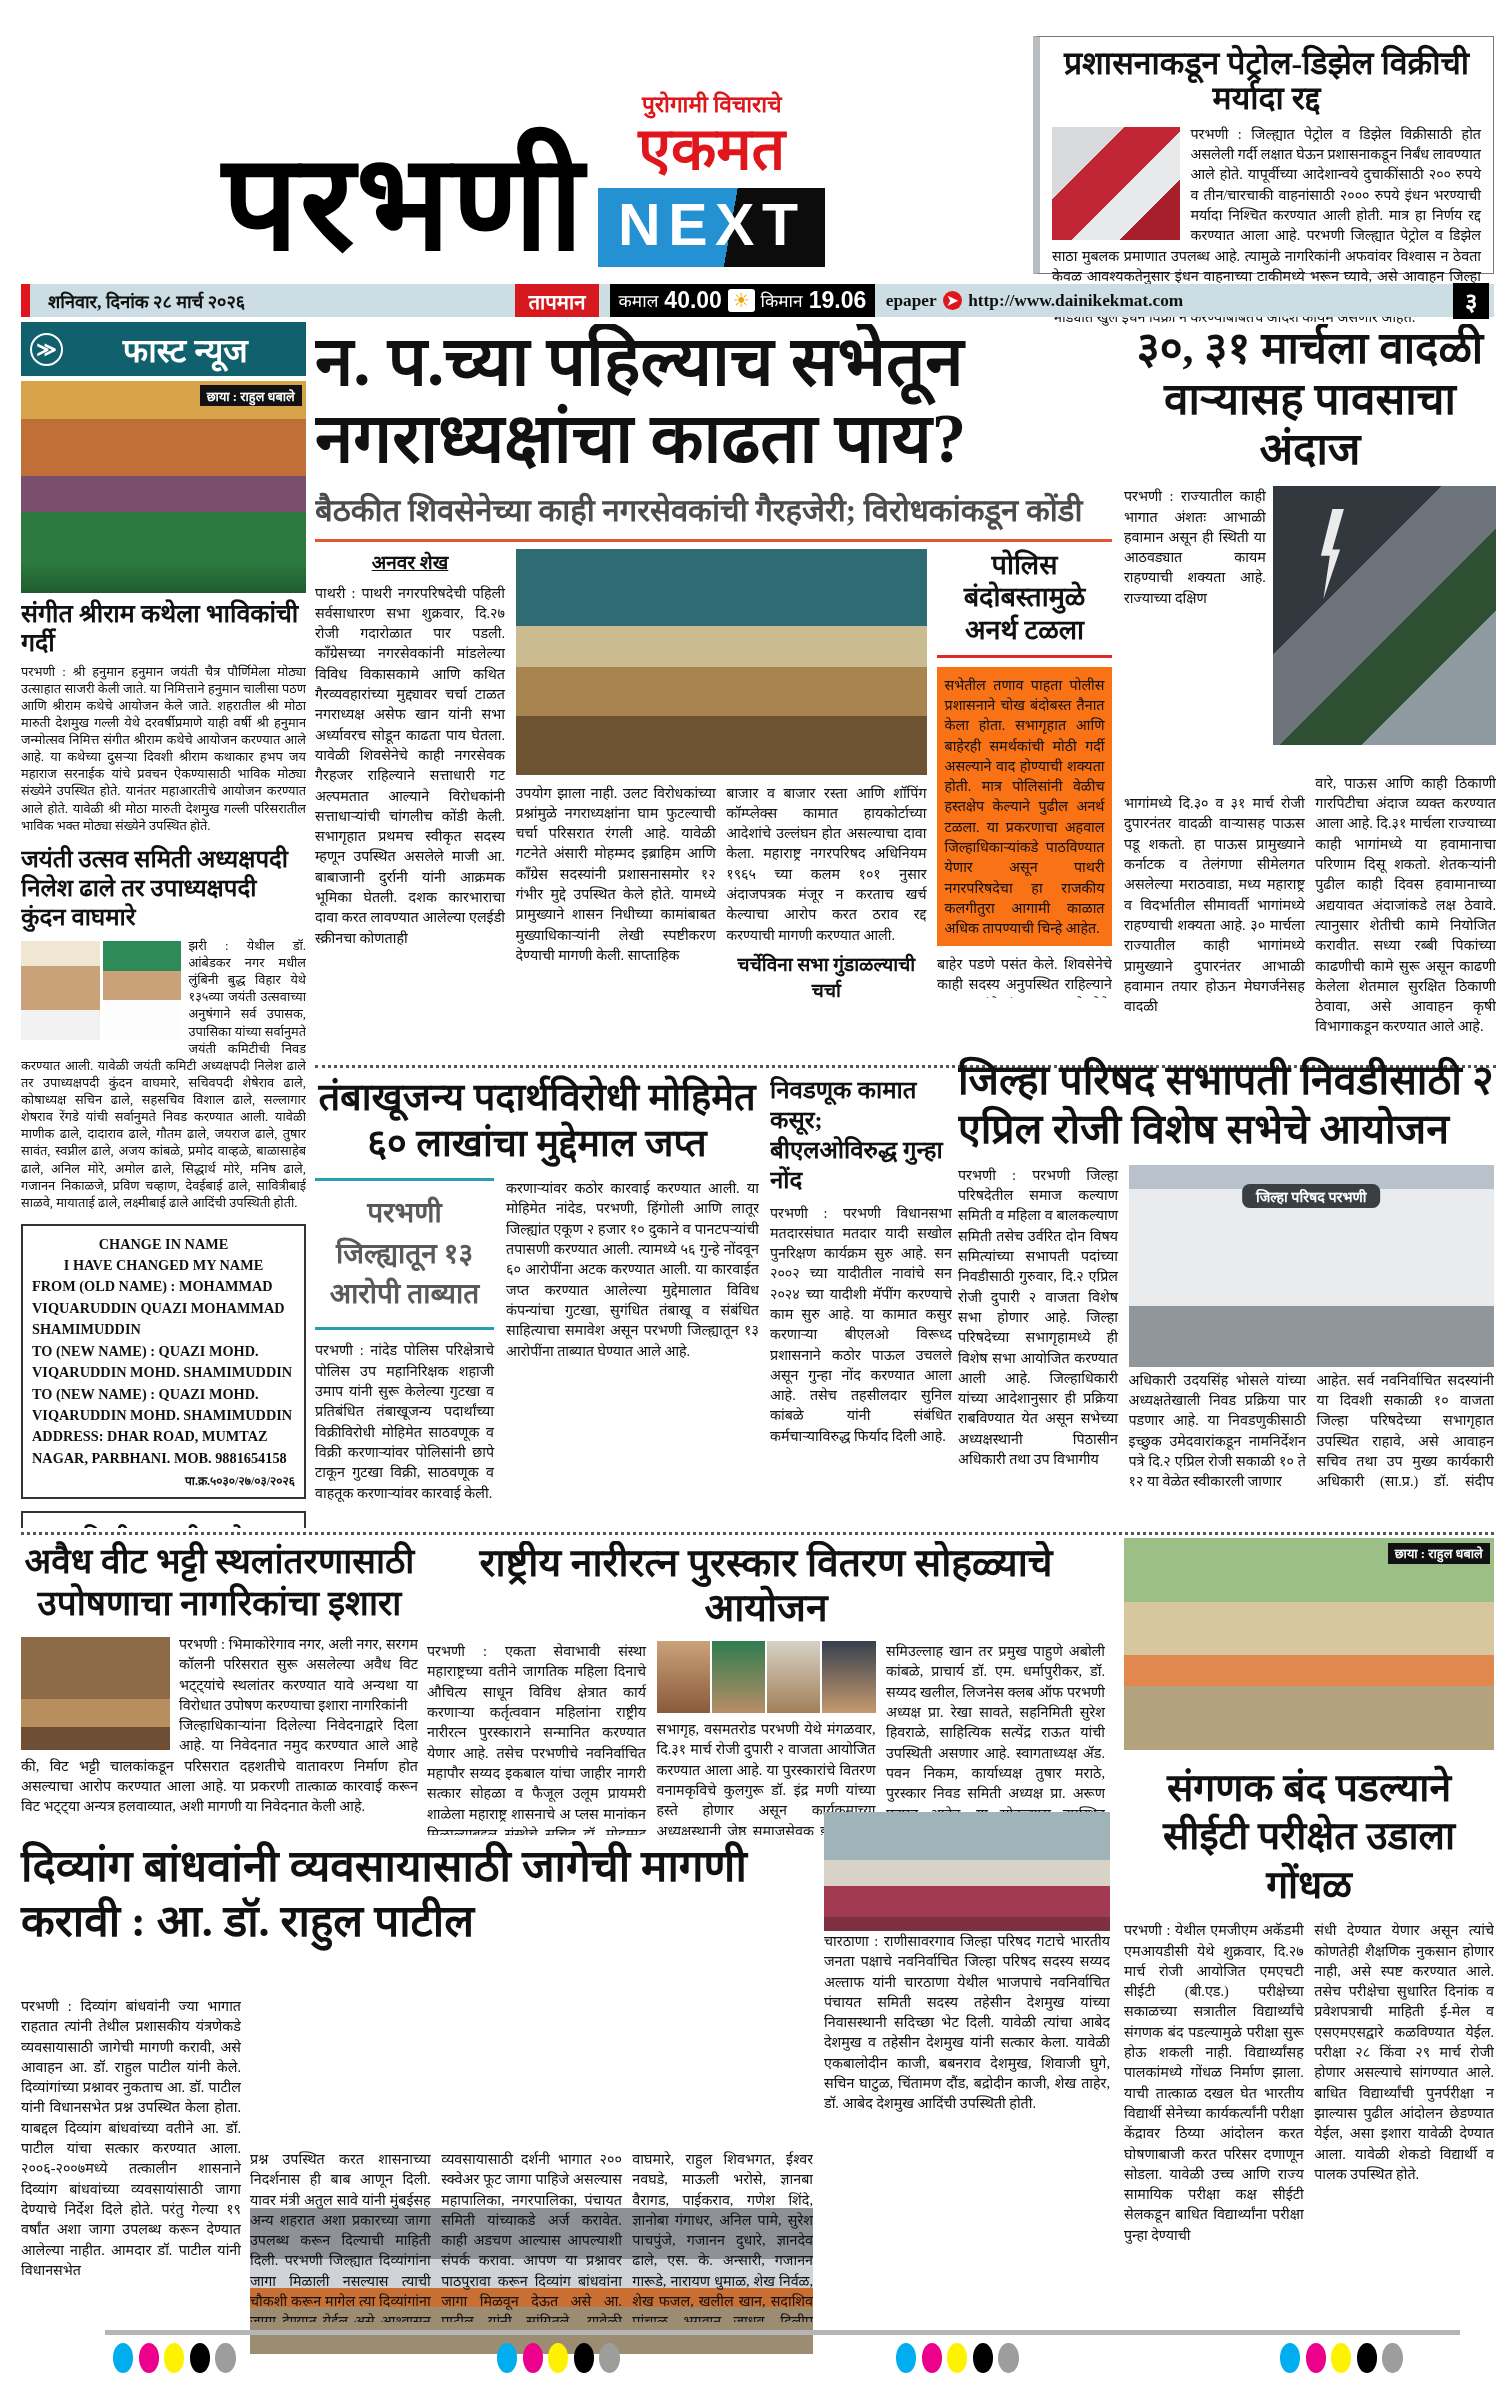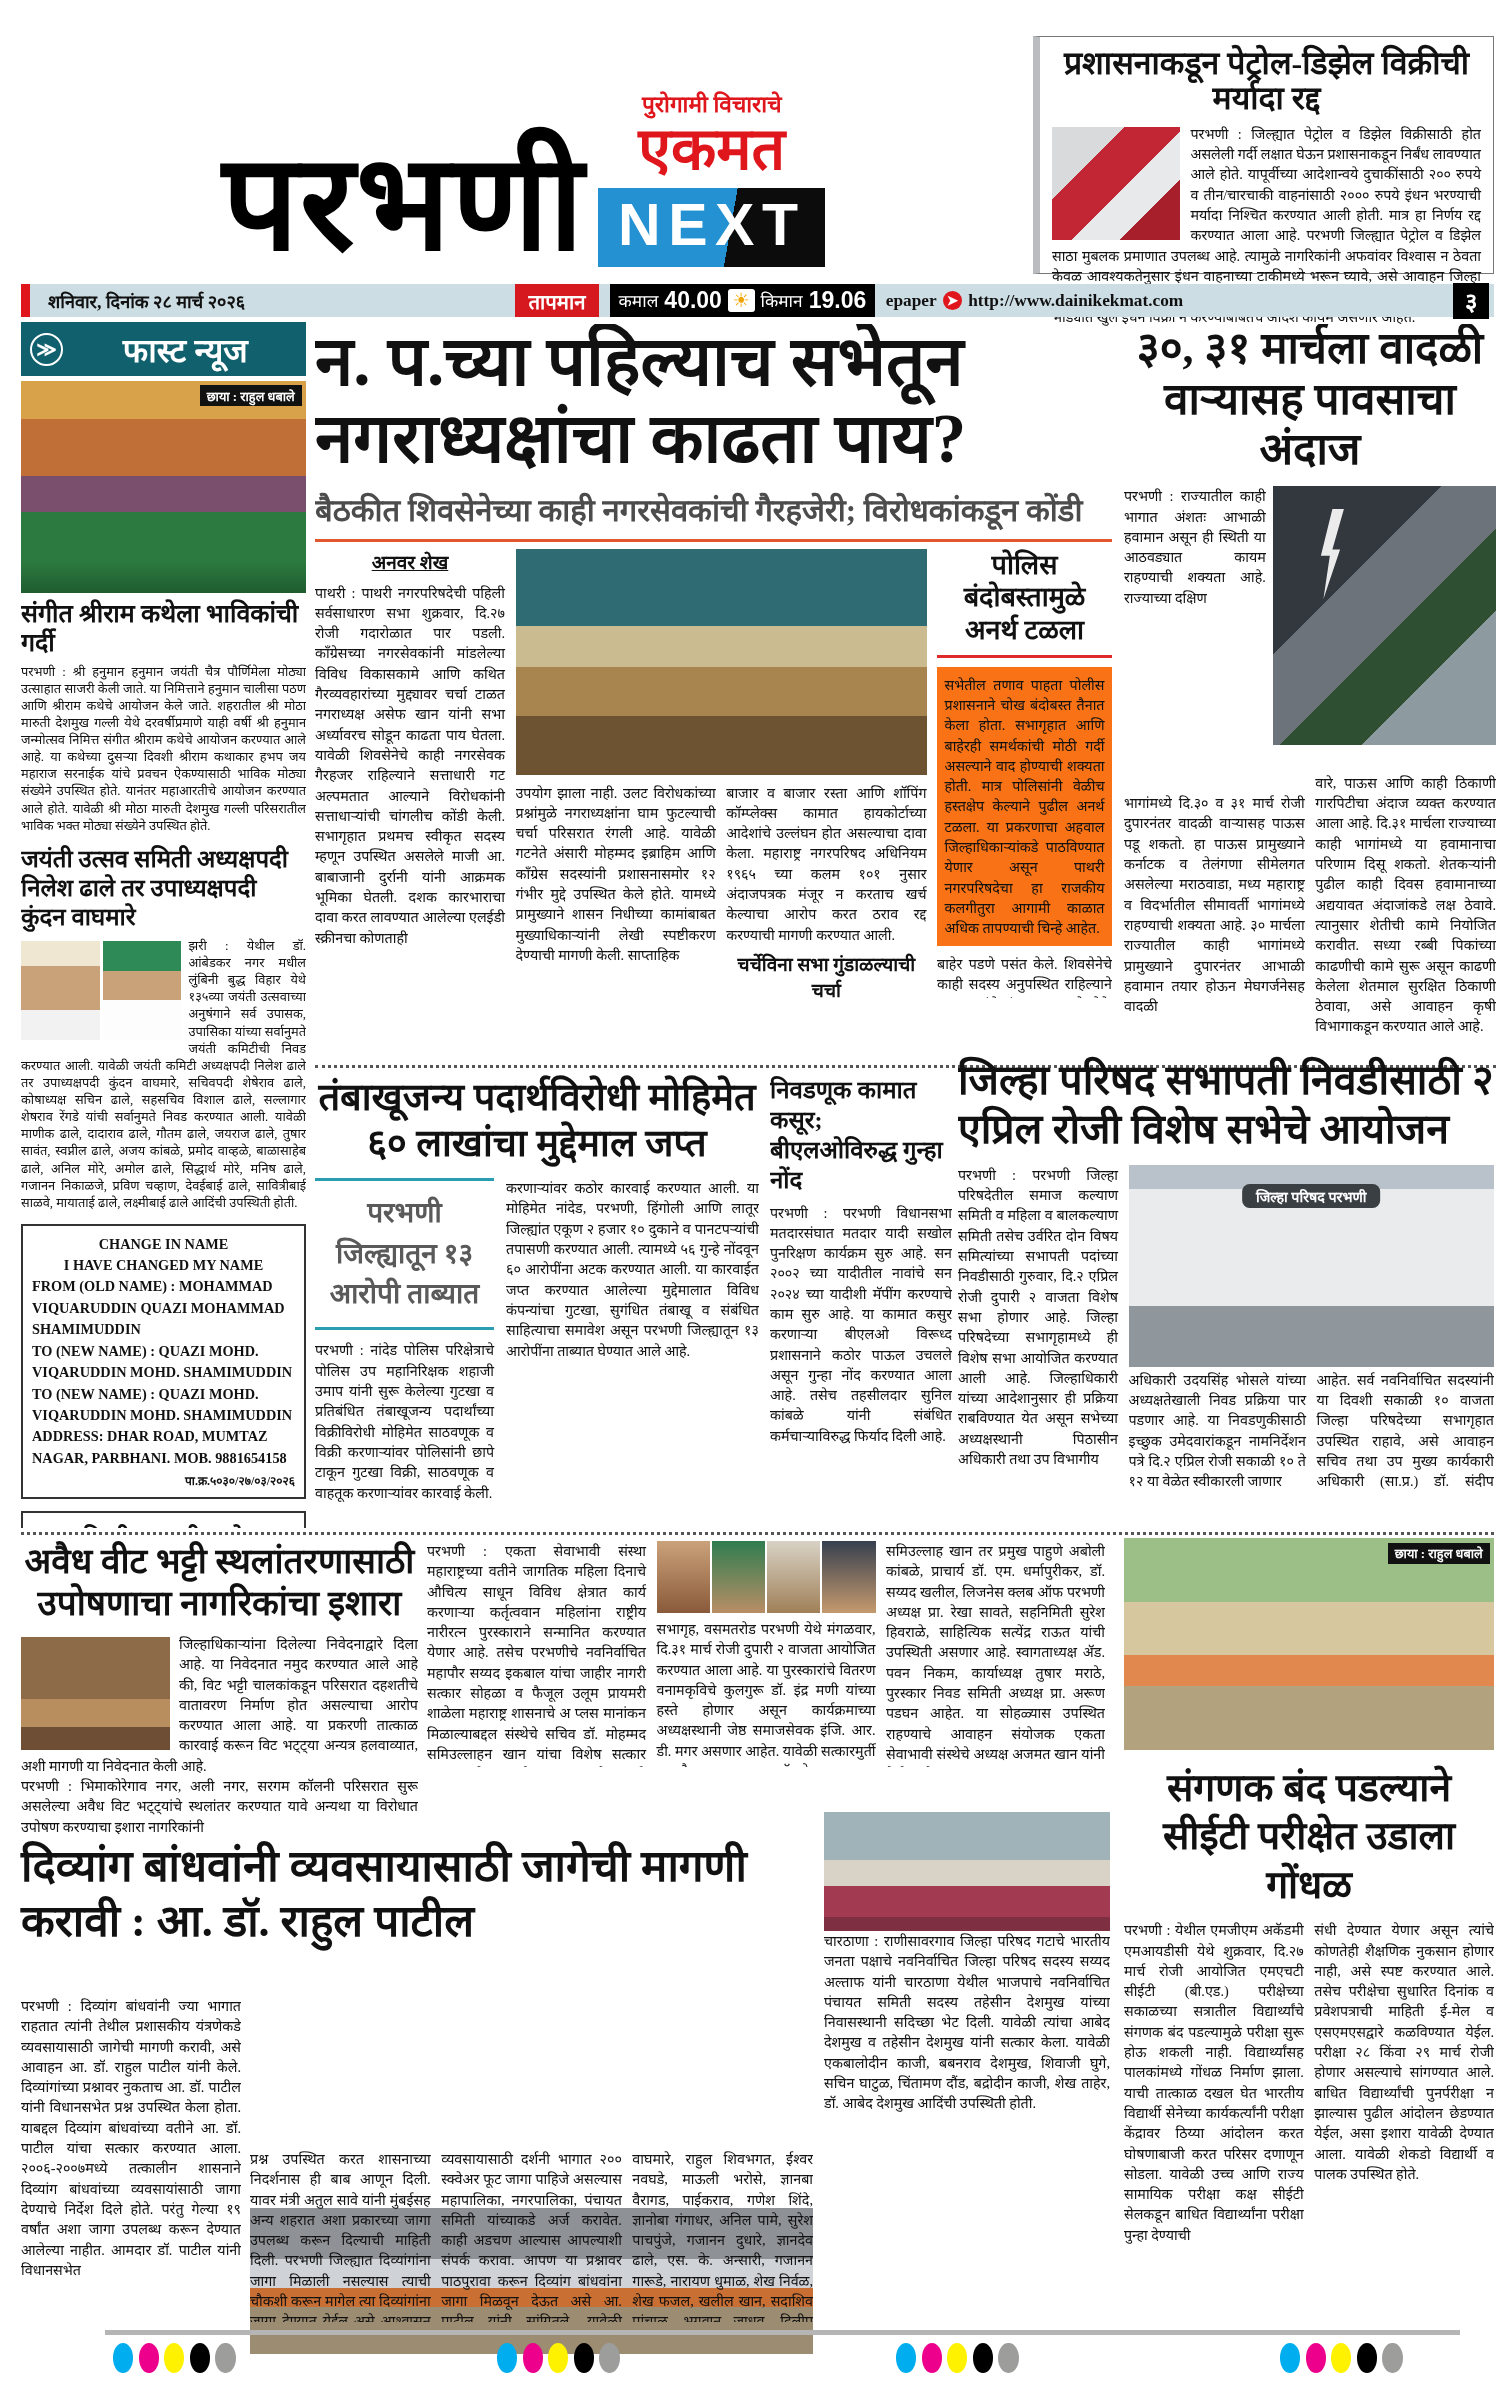--- a/index.html
+++ b/index.html
@@ -283,25 +283,26 @@
         </div>
       </div>
     </div>
   </div>
 
   <div class="abs dotted" style="left:21px;top:1532px;width:1473px;"></div>
 
   <div id="brick" class="abs oh" style="left:21px;top:1541px;width:397px;height:295px;">
     <h2>अवैध वीट भट्टी स्थलांतरणासाठी उपोषणाचा नागरिकांचा इशारा</h2>
     <div class="ph brick-ph"></div>
+    <p class="bt">परभणी : भिमाकोरेगाव नगर, अली नगर, सरगम कॉलनी परिसरात सुरू असलेल्या अवैध विट भट्ट्यांचे स्थलांतर करण्यात यावे अन्यथा या विरोधात उपोषण करण्याचा इशारा नागरिकांनी</p>
     <p class="bt">जिल्हाधिकाऱ्यांना दिलेल्या निवेदनाद्वारे दिला आहे. या निवेदनात नमुद करण्यात आले आहे की, विट भट्टी चालकांकडून परिसरात दहशतीचे वातावरण निर्माण होत असल्याचा आरोप करण्यात आला आहे. या प्रकरणी तात्काळ कारवाई करून विट भट्ट्या अन्यत्र हलवाव्यात, अशी मागणी या निवेदनात केली आहे.</p>
-    <p class="bt">परभणी : भिमाकोरेगाव नगर, अली नगर, सरगम कॉलनी परिसरात सुरू असलेल्या अवैध विट भट्ट्यांचे स्थलांतर करण्यात यावे अन्यथा या विरोधात उपोषण करण्याचा इशारा नागरिकांनी</p>
   </div>
 
   <div id="nari" class="abs oh" style="left:427px;top:1541px;width:678px;height:294px;">
+    <h2>राष्ट्रीय नारीरत्न पुरस्कार वितरण सोहळ्याचे आयोजन</h2>
     <div class="nr-row">
       <div>
           <p class="bt">परभणी : एकता सेवाभावी संस्था महाराष्ट्रच्या वतीने जागतिक महिला दिनाचे औचित्य साधून विविध क्षेत्रात कार्य करणाऱ्या कर्तृत्ववान महिलांना राष्ट्रीय नारीरत्न पुरस्काराने सन्मानित करण्यात येणार आहे. तसेच परभणीचे नवनिर्वाचित महापौर सय्यद इकबाल यांचा जाहीर नागरी सत्कार सोहळा व फैजूल उलूम प्रायमरी शाळेला महाराष्ट्र शासनाचे अ प्लस मानांकन मिळाल्याबद्दल संस्थेचे सचिव डॉ. मोहम्मद समिउल्लाहन खान यांचा विशेष सत्कार करण्यात येणार आहे. हा सत्कार सोहळा श्री शिवाजी विधी महाविद्यालय</p>
         </div>
       <div>
         <div class="nr-ports">
             <span class="np1"></span>
             <span class="np2"></span>
             <span class="np3"></span>
             <span class="np4"></span>

